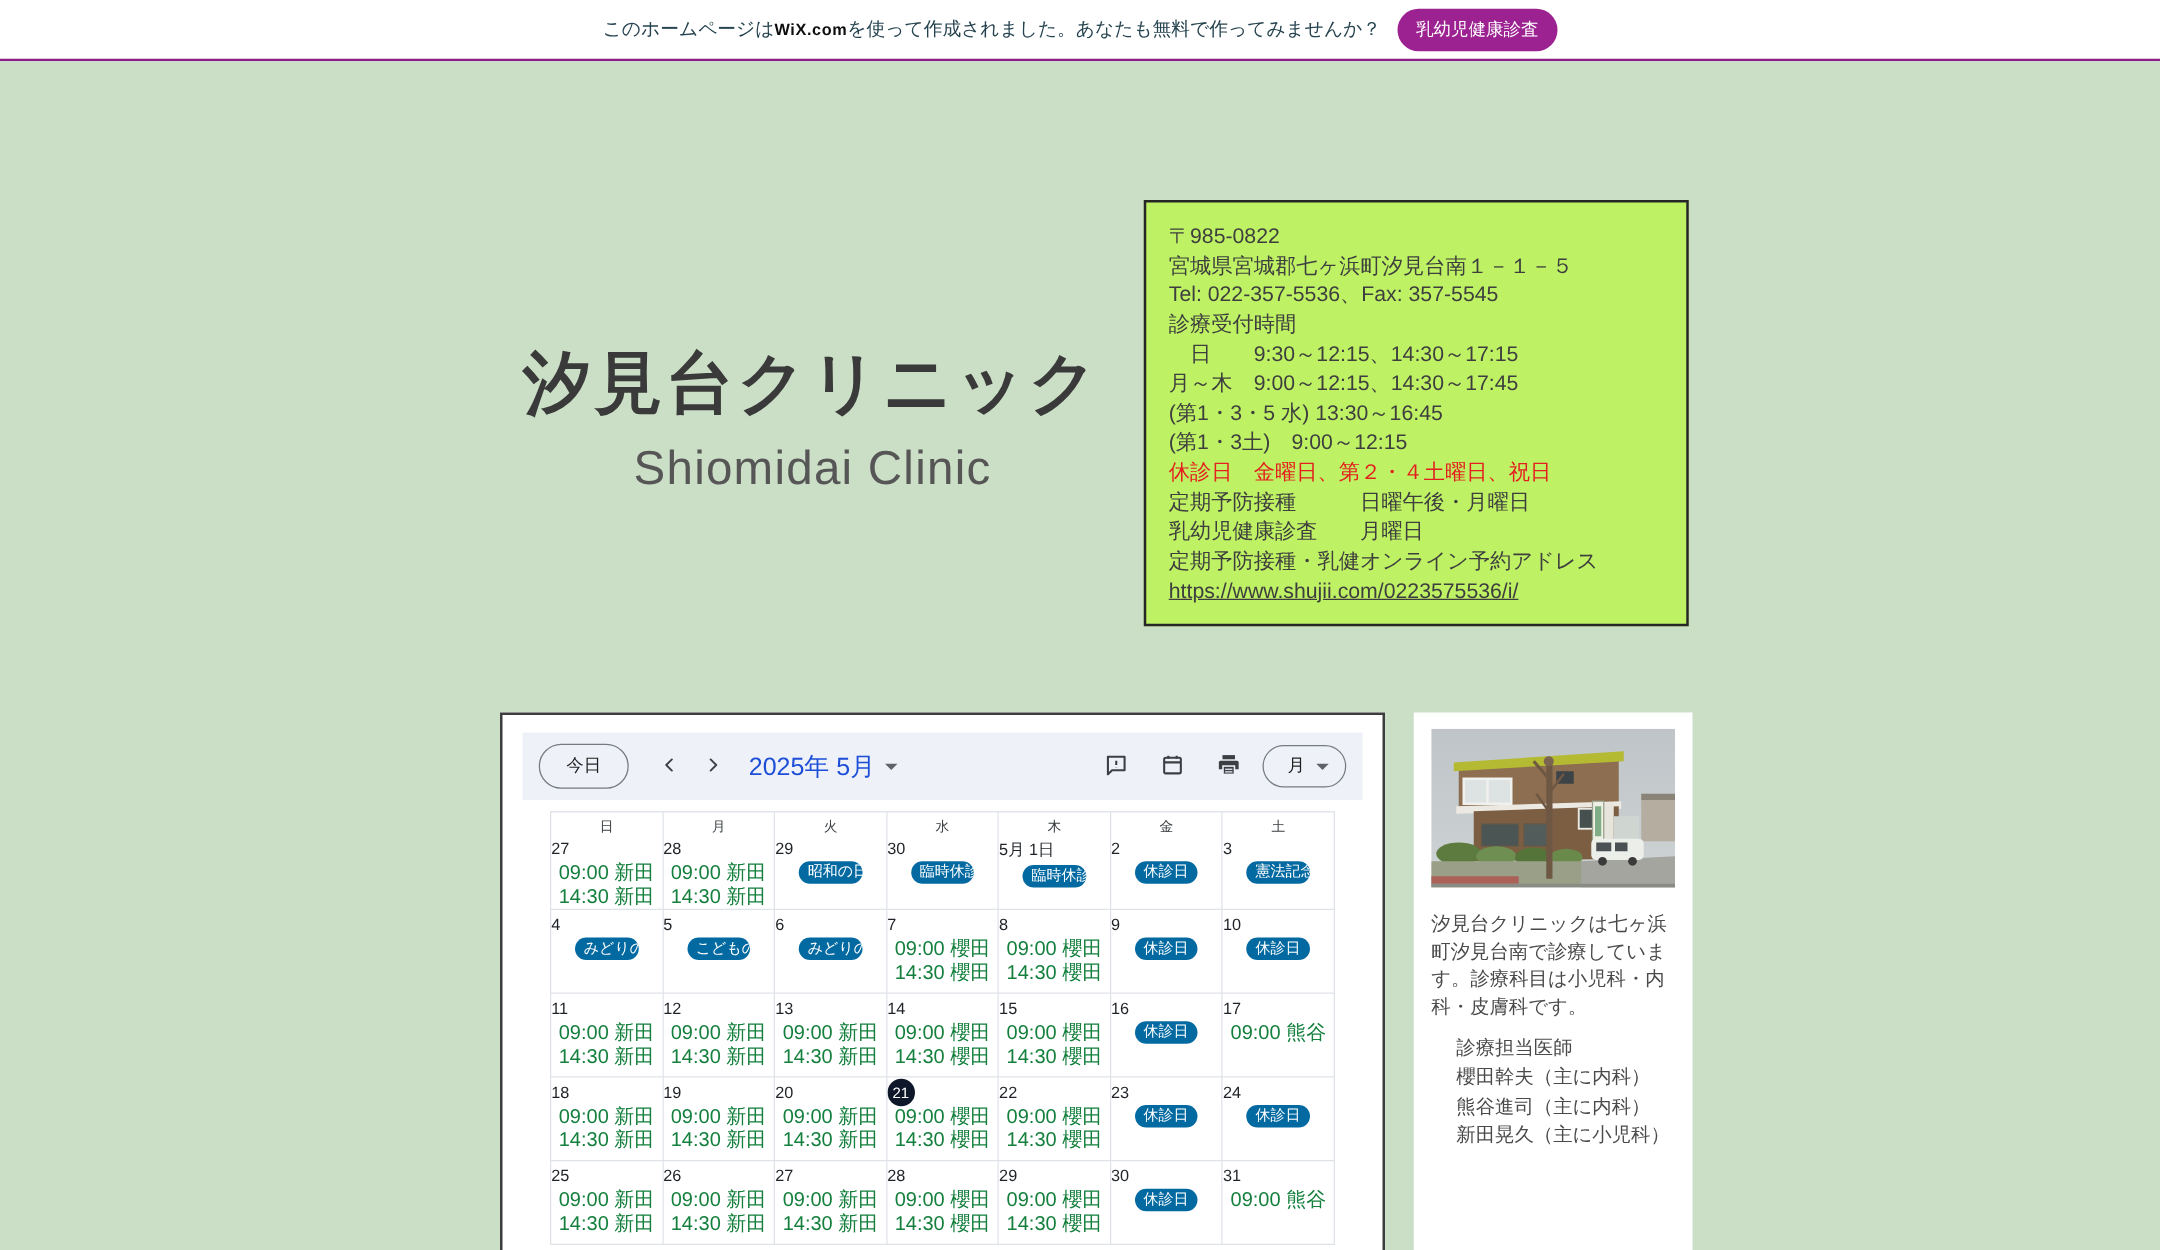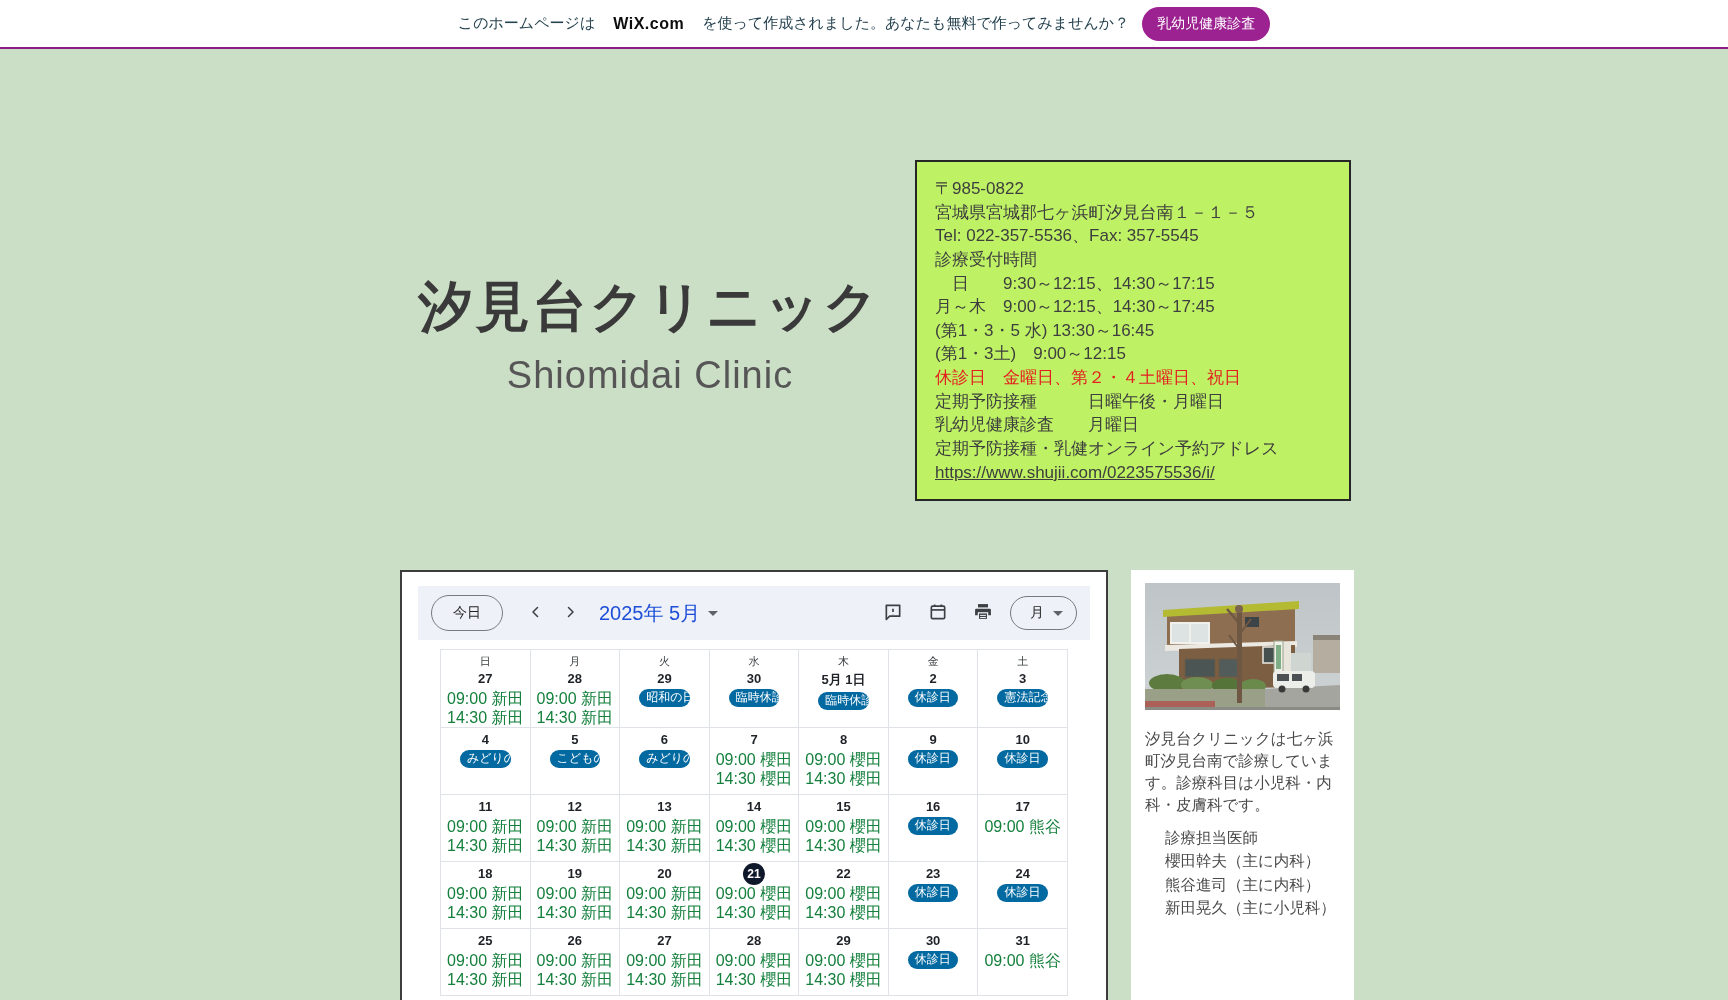--- a/index.html
+++ b/index.html
@@ -2,22 +2,22 @@
 <html><head>
 <meta charset="utf-8">
 <style>
   * { box-sizing: border-box; margin: 0; padding: 0; }
   html,body { width:1728px; height:1000px; overflow:hidden; background:#fff;
               font-family:"Liberation Sans","DejaVu Sans",sans-serif; }
 
   
   #banner { height:49px; background:#ffffff; border-bottom:2px solid #8c1d86;
             display:flex; align-items:center; justify-content:center; gap:13px; }
-  .banner-text { font-size:15px; color:#25424f; display:flex; align-items:center; gap:18px; }
-  .wix-logo { font-weight:bold; font-size:16px; color:#0d0d0d; letter-spacing:0.5px; }
+  .banner-text { font-size:15px; color:#25424f; display:flex; align-items:center; gap:0; }
+  .wix-logo { font-weight:bold; font-size:13px; color:#0d0d0d; letter-spacing:0.5px; }
   .cta-btn { background:#9c2191; color:#fff; border:none; border-radius:17px;
              padding:8px 15px; font-size:14px; cursor:pointer; font-family:inherit; }
 
   
   #main { position:relative; height:951px; background:#cbdec6; overflow:hidden; }
 
   
   .hero { position:absolute; left:330px; top:222px; width:640px; text-align:center; }
   .hero-title { font-size:54px; font-weight:700; color:#3a3a3a; letter-spacing:3px; }
   .hero-sub   { font-size:38px; color:#565656; margin-top:10px; letter-spacing:1px; }
@@ -48,21 +48,21 @@
   .icon-btn { background:none; border:none; margin-left:25px; cursor:pointer; display:flex; align-items:center; }
   .view-btn { margin-left:17px; display:flex; align-items:center; gap:9px; padding:7px 13px 7px 19px; }
 
   
   .cal-grid { width:628px; margin:9px auto 0; display:grid;
               grid-template-columns:repeat(7,1fr); gap:1px;
               background:#dfe3e8; border:1px solid #dfe3e8; }
   .cell { background:#fff; min-height:66px; padding-top:2px; overflow:hidden; }
   .cell.first-week { min-height:76px; }
   .dow  { text-align:center; font-size:11px; color:#3c4043; margin-top:2px; }
-  .date { text-align:center; font-size:13px; font-weight:700; color:#1f2227;
+  .date { text-align:left; font-size:13px; font-weight:400; color:#1f2227;
           margin:2px 0 3px; cursor:pointer; }
   .today-badge { display:inline-flex; width:22px; height:22px; border-radius:50%;
                  background:#0f172a; color:#fff; align-items:center; justify-content:center;
                  font-size:12px; margin:-3px 0 -4px; }
   .ev-pill  { margin:0 19px 2px; background:#0369a1; color:#fff; font-size:12px;
               line-height:17px; border-radius:10px; padding:0 4px 1px 7px;
               white-space:nowrap; overflow:hidden; cursor:pointer; }
   .ev-timed { margin:0 2px 0 6px; color:#15803d; font-size:16px; line-height:19px;
               white-space:nowrap; overflow:hidden; cursor:pointer; }
 

